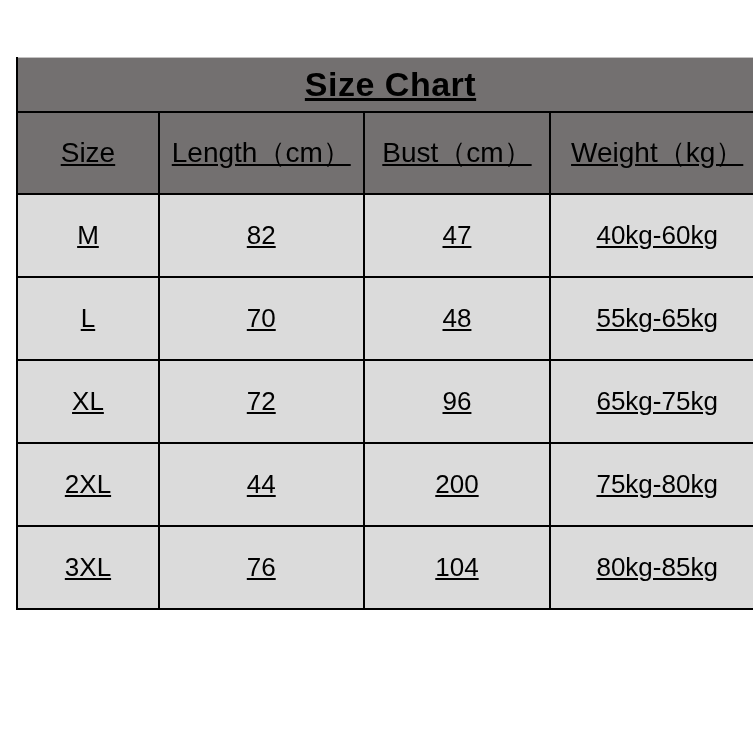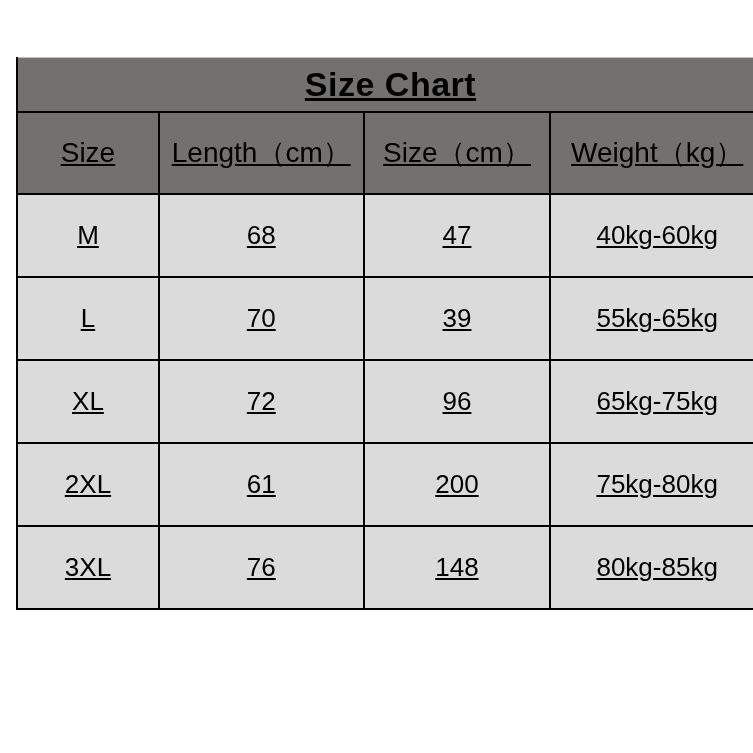--- a/index.html
+++ b/index.html
@@ -65,50 +65,50 @@
       <col style="width:25%">
       <col style="width:28.6%">
     </colgroup>
     <thead>
       <tr class="title-row">
         <th colspan="4">Size Chart</th>
       </tr>
       <tr class="header-row">
         <th>Size</th>
         <th>Length（cm）</th>
-        <th>Size（cm）</th>
+        <th>Bust（cm）</th>
         <th>Weight（kg）</th>
       </tr>
     </thead>
     <tbody>
       <tr>
         <td>M</td>
-        <td>68</td>
+        <td>82</td>
         <td>47</td>
         <td>40kg-60kg</td>
       </tr>
       <tr>
         <td>L</td>
         <td>70</td>
-        <td>39</td>
+        <td>48</td>
         <td>55kg-65kg</td>
       </tr>
       <tr>
         <td>XL</td>
         <td>72</td>
         <td>96</td>
         <td>65kg-75kg</td>
       </tr>
       <tr>
         <td>2XL</td>
-        <td>61</td>
+        <td>44</td>
         <td>200</td>
         <td>75kg-80kg</td>
       </tr>
       <tr>
         <td>3XL</td>
         <td>76</td>
-        <td>148</td>
+        <td>104</td>
         <td>80kg-85kg</td>
       </tr>
     </tbody>
   </table>
 </div>
 
 </body></html>

